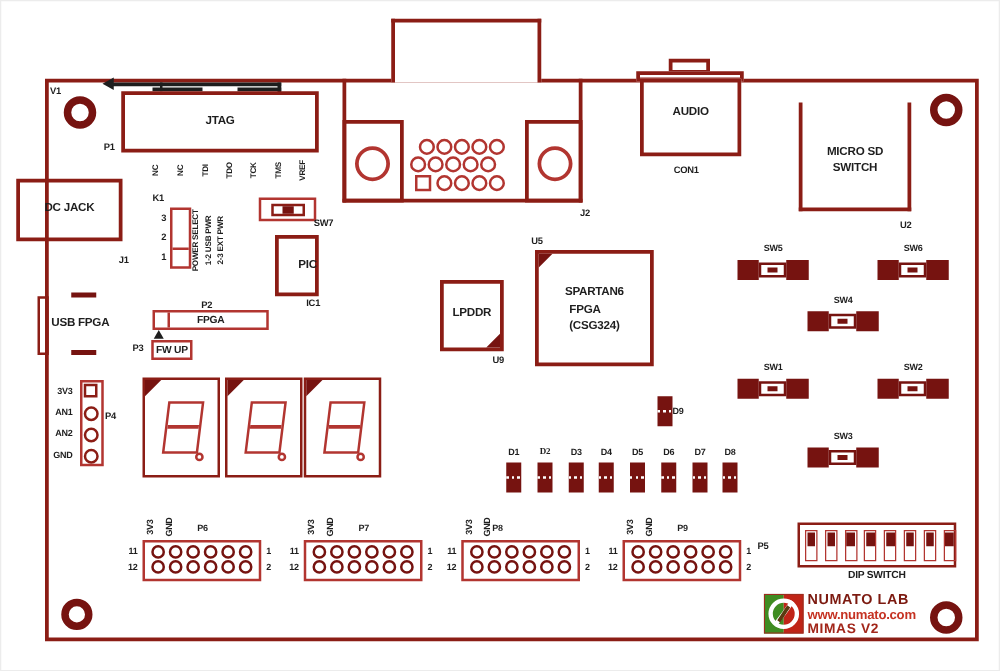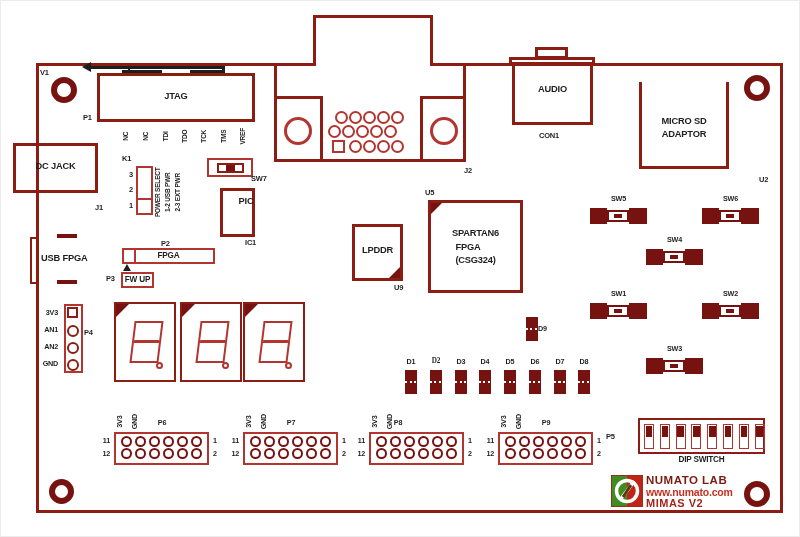--- a/index.html
+++ b/index.html
@@ -58,22 +58,22 @@
   <div class="t s75" style="left:464px;top:167px">J2</div>
 
   <div class="a od wt" style="left:535px;top:47px;width:33px;height:12px;z-index:2"></div>
   <div class="a od wt" style="left:509px;top:57px;width:86px;height:8px;z-index:2"></div>
   <div class="a od wt" style="left:512px;top:63px;width:81px;height:62px;z-index:2"></div>
   <div class="t s9 c" style="left:512px;top:85px;width:81px;z-index:3">AUDIO</div>
   <div class="t s75" style="left:539px;top:132px">CON1</div>
 
   <div class="a" style="left:639px;top:82px;width:90px;height:87px;border:3px solid var(--outline);border-top:none"></div>
   <div class="t s9 c" style="left:639px;top:117px;width:90px">MICRO SD</div>
-  <div class="t s9 c" style="left:639px;top:130px;width:90px">ADAPTOR</div>
-  <div class="t s75" style="left:759px;top:176px">U2</div>
+  <div class="t s9 c" style="left:639px;top:130px;width:90px">SWITCH</div>
+  <div class="t s75" style="left:720px;top:176px">U2</div>
 
   <div class="a od" style="left:13px;top:143px;width:85px;height:50px"></div>
   <div class="t s9 c" style="left:13px;top:162px;width:85px">DC JACK</div>
   <div class="t s75" style="left:95px;top:204px">J1</div>
   <div class="a od20" style="left:30px;top:237px;width:9px;height:47px"></div>
   <div class="a fd" style="left:57px;top:234px;width:20px;height:4px"></div>
   <div class="a fd" style="left:57px;top:280px;width:20px;height:4px"></div>
   <div class="t s9" style="left:41px;top:254px">USB FPGA</div>
 
   <div class="a ob" style="left:64px;top:304px;width:19px;height:69px"></div>
@@ -86,21 +86,21 @@
   <div class="t s75" style="left:122px;top:155px">K1</div>
   <div class="a ob" style="left:136px;top:166px;width:17px;height:49px"></div>
   <div class="a" style="left:138px;top:198px;width:13px;height:2px;background:var(--bright)"></div>
 
   <div class="a ob" style="left:207px;top:158px;width:46px;height:19px"></div>
   <div class="a od20" style="left:217px;top:163px;width:27px;height:10px"></div>
   <div class="a fd" style="left:226px;top:165px;width:9px;height:6px"></div>
   <div class="t s75" style="left:251px;top:175px">SW7</div>
 
   <div class="a od" style="left:220px;top:188px;width:35px;height:49px"></div>
-  <div class="t s9 c" style="left:220px;top:197px;width:52px">PIC</div>
+  <div class="t s9 c" style="left:220px;top:207px;width:52px">PIC</div>
   <div class="t s75" style="left:245px;top:239px">IC1</div>
 
   <div class="t s75" style="left:161px;top:240px">P2</div>
   <div class="a ob" style="left:122px;top:248px;width:93px;height:16px"></div>
   <div class="a" style="left:134px;top:250px;width:2px;height:12px;background:var(--bright)"></div>
   <div class="t s8 c" style="left:122px;top:252px;width:93px">FPGA</div>
   <div class="a" style="left:123px;top:264px;width:0;height:0;border-left:4px solid transparent;border-right:4px solid transparent;border-bottom:7px solid var(--black)"></div>
   <div class="t s75" style="left:106px;top:275px">P3</div>
   <div class="a ob" style="left:121px;top:272px;width:33px;height:16px"></div>
   <div class="t s8 c" style="left:121px;top:276px;width:33px">FW UP</div>

